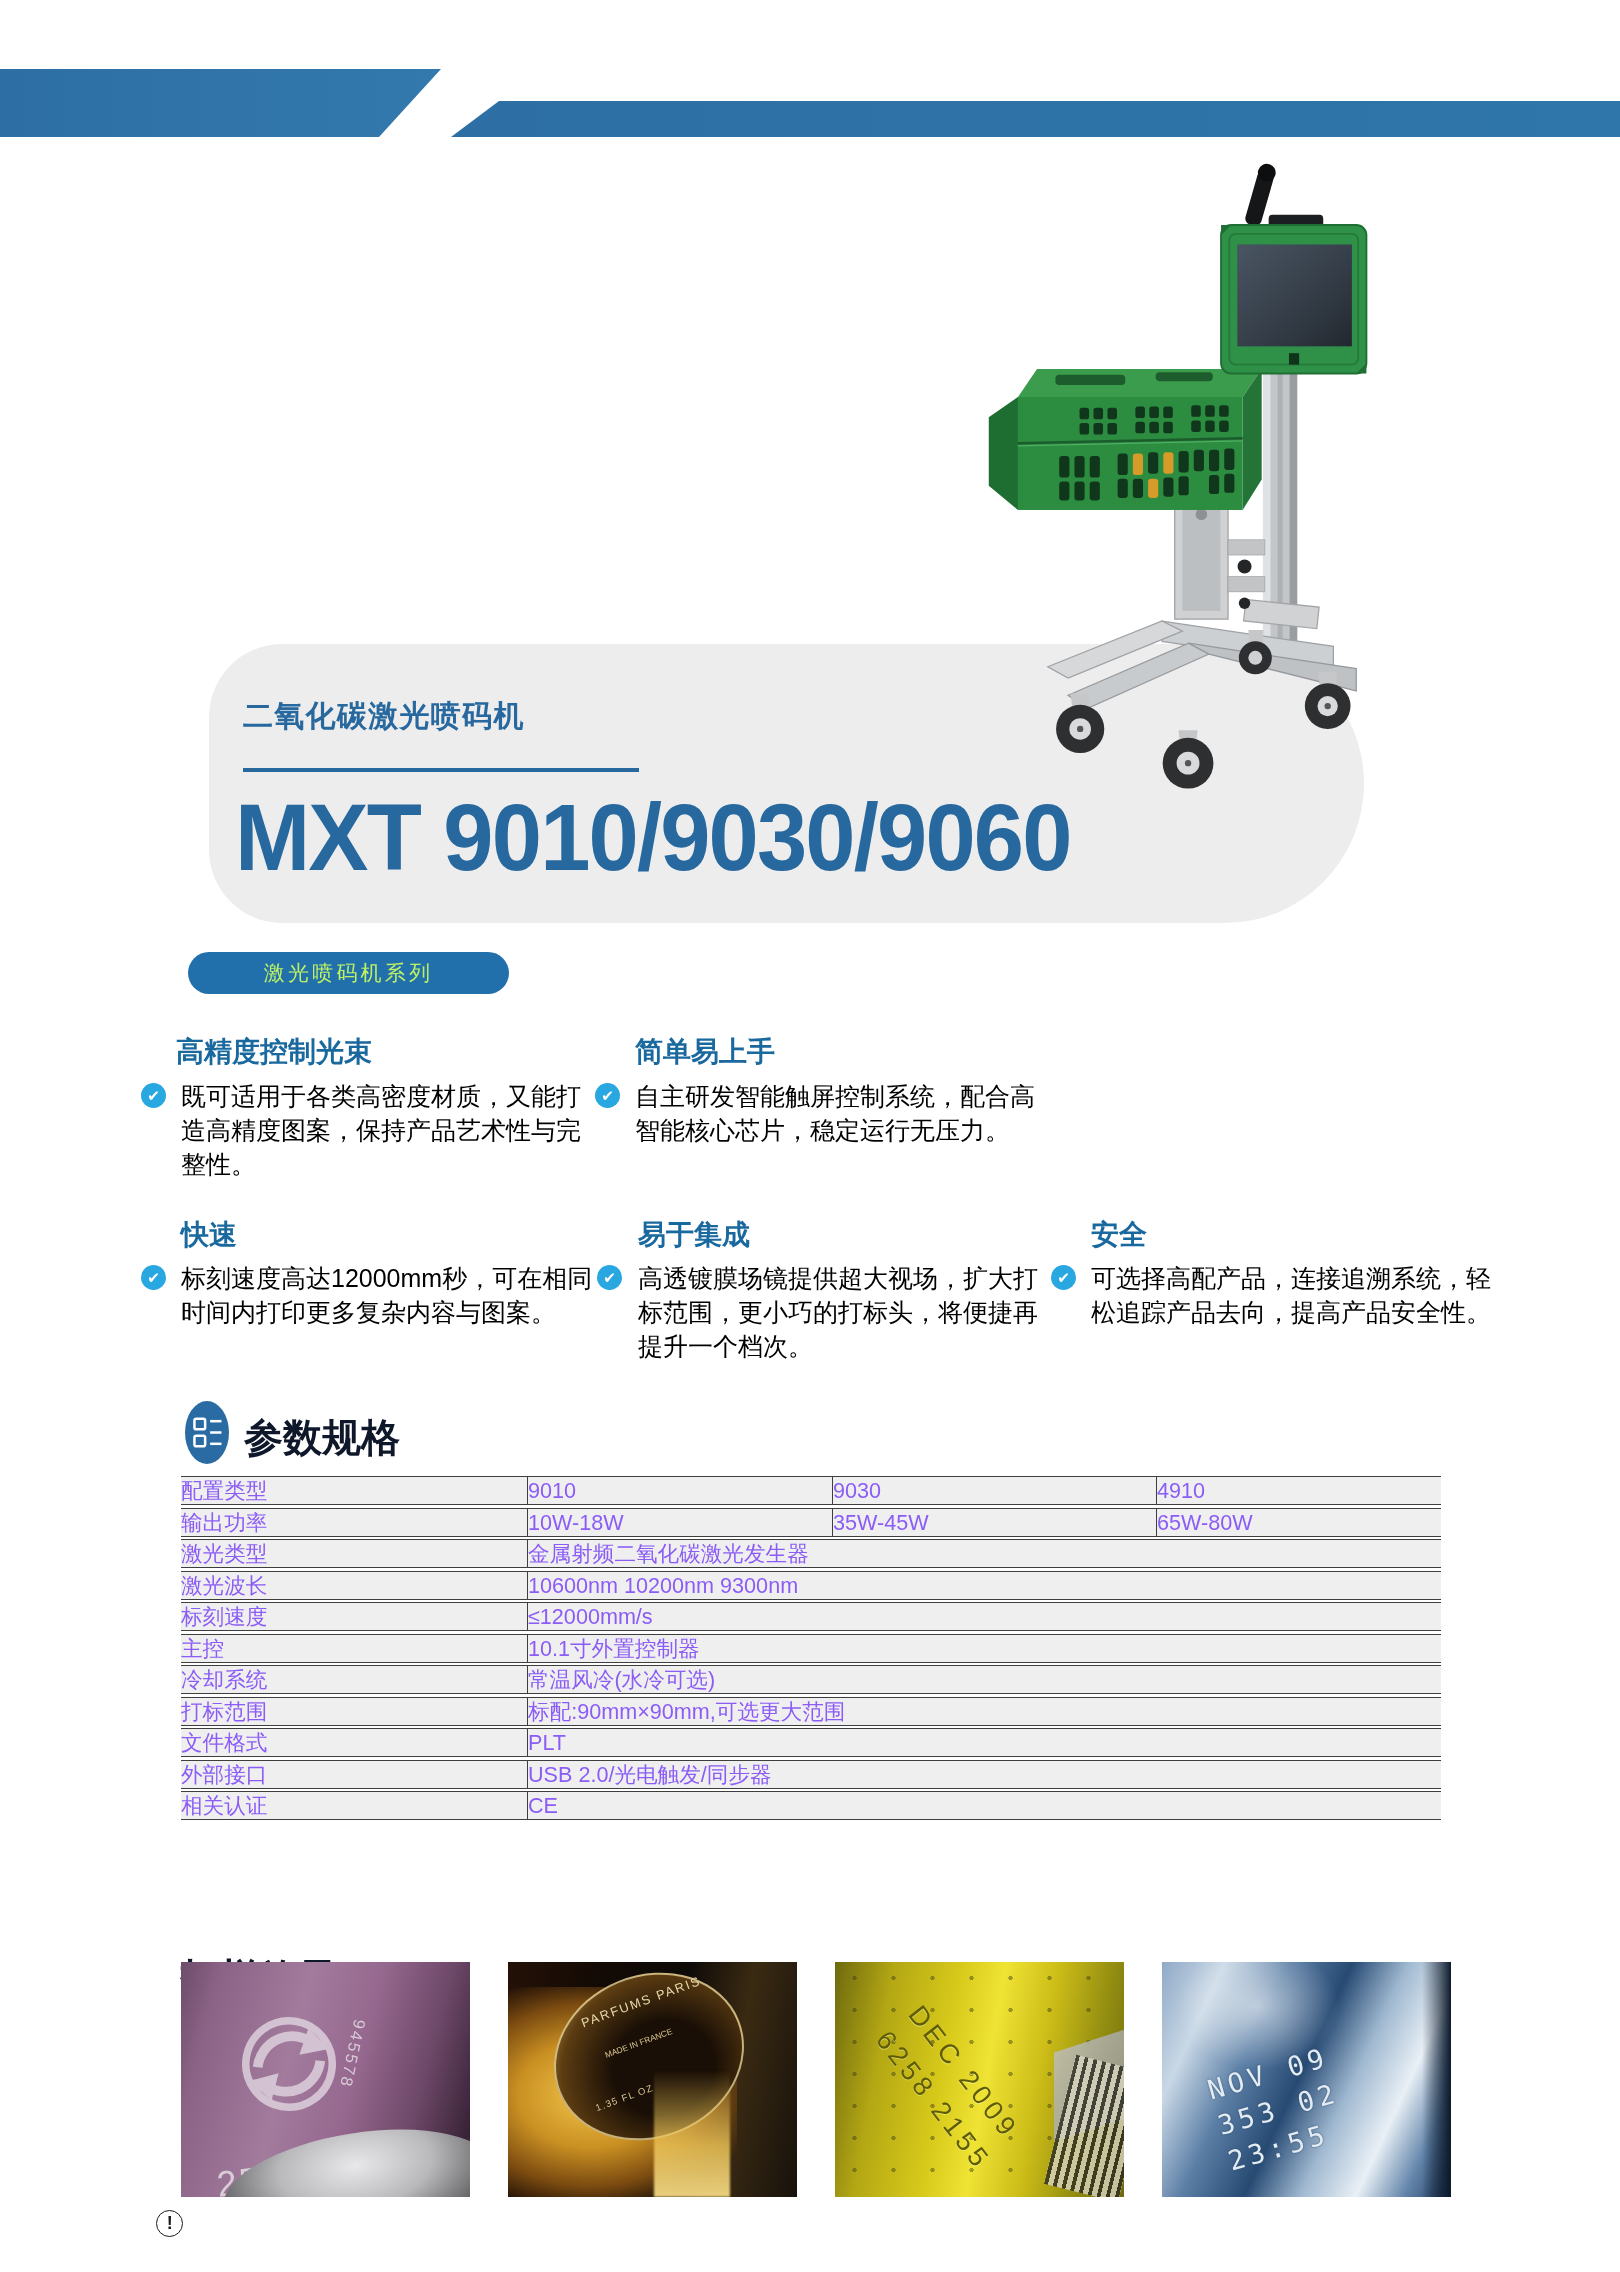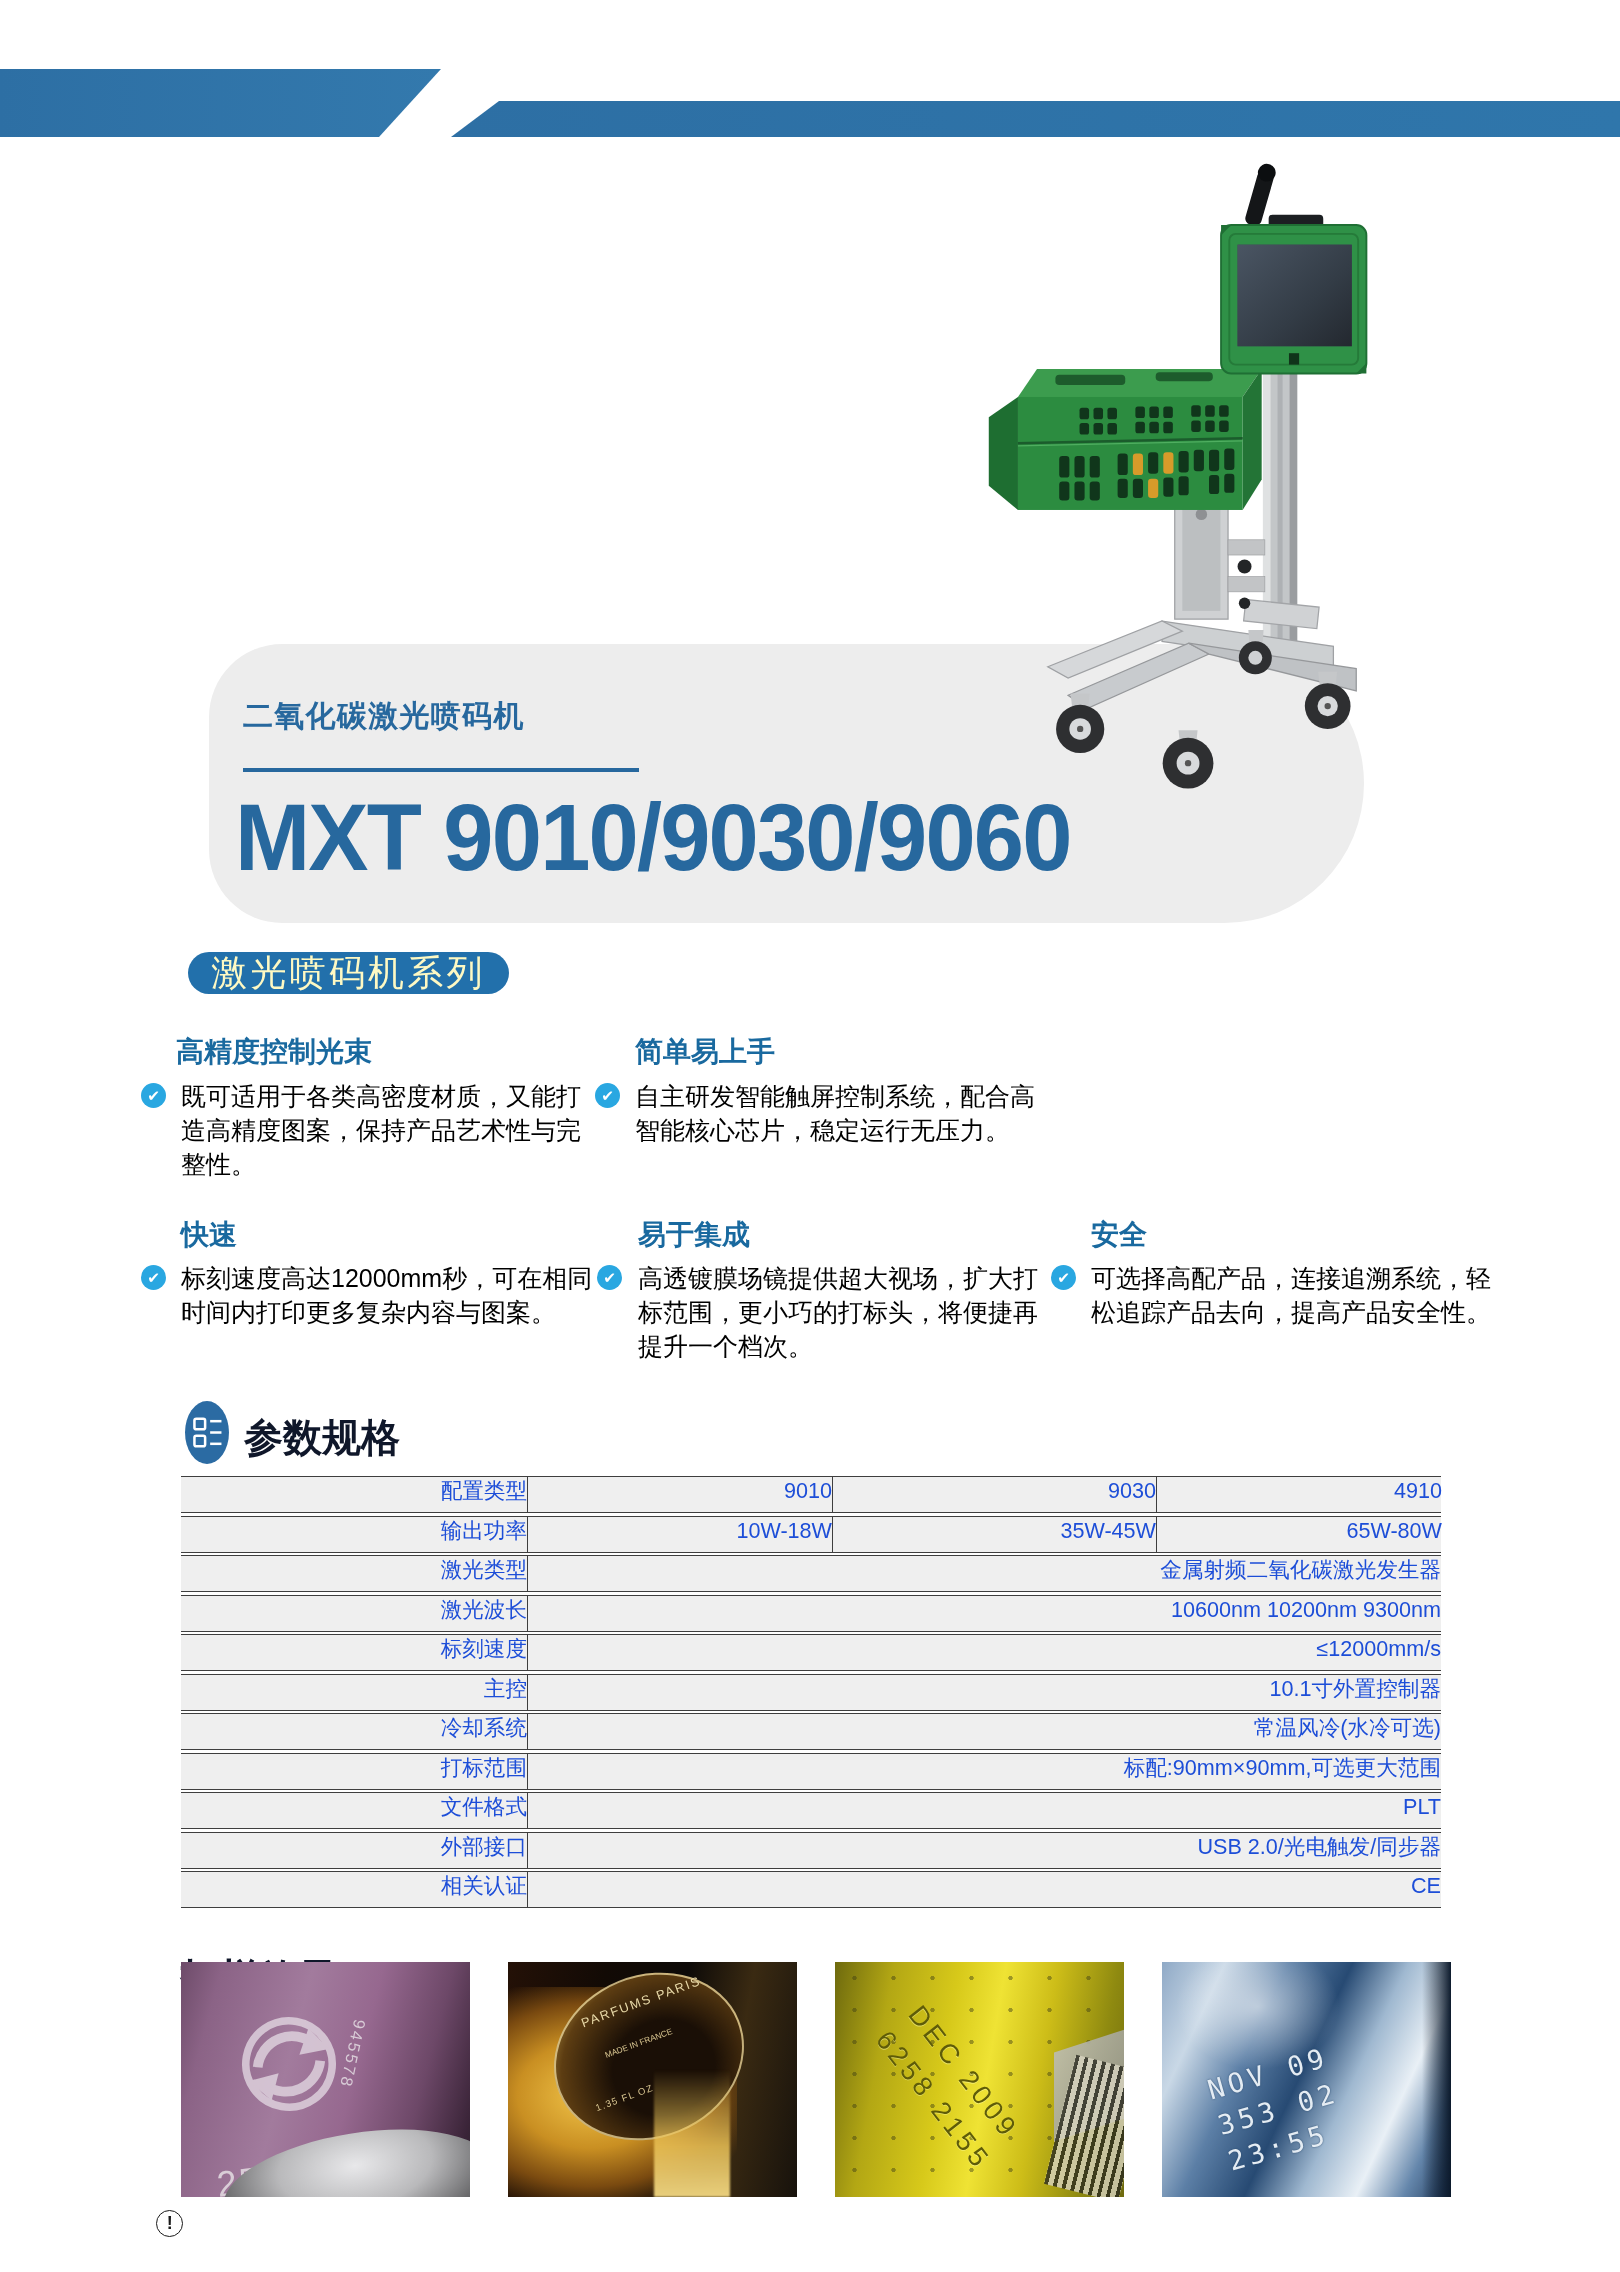--- a/index.html
+++ b/index.html
@@ -19,37 +19,37 @@
   .hero-card{left:209px;top:644px;width:1155px;height:279px;background:#ededed;
     border-radius:140px 267px 267px 140px;}
   .cat-title{left:243px;top:696px;font-size:30px;font-weight:600;color:#27689e;letter-spacing:1.3px;}
   .cat-underline{left:243px;top:768px;width:396px;height:4.4px;background:#27689e;}
   .model-title{left:235px;top:783px;font-size:95px;font-weight:800;color:#27689e;
     letter-spacing:-1.9px;transform:scaleX(.95);transform-origin:left top;white-space:nowrap;}
 
   
   .badge{left:188px;top:952px;width:321px;height:42px;background:#2270ab;border-radius:21px;
     display:flex;align-items:center;justify-content:center;}
-  .badge span{color:#fef9c3;font-size:36px;letter-spacing:3.2px;
+  .badge span{color:#bef264;font-size:21px;letter-spacing:3.2px;
     font-family:"Liberation Serif","DejaVu Serif",serif;}
 
   
   .feat-title{font-size:28px;font-weight:bold;color:#19699f;white-space:nowrap;}
   .feat-body{font-size:25px;line-height:34px;color:#000000;white-space:pre-line;}
   .chk{width:25.4px;height:25.4px;border-radius:50%;background:#29a7e1;color:#fff;
     display:flex;align-items:center;justify-content:center;font-size:15.2px;font-weight:bold;}
 
   
   .sec-icon{left:185px;top:1401px;width:44px;height:63px;}
   .sec-title{font-size:39px;font-weight:bold;color:#0f172a;white-space:nowrap;}
   .spec-table{left:181px;top:1476px;width:1260px;}
   .srow{display:grid;grid-template-columns:346px 305px 324px 286px;background:#efefef;
     border-top:1.3px solid #3e3e3e;border-bottom:1.3px solid #3e3e3e;margin-bottom:2.5px;}
   .srow.span2{grid-template-columns:346px 914px;}
-  .scell{height:35px;line-height:27px;text-align:right;font-size:21.6px;color:#1d4ed8;
+  .scell{height:27px;line-height:27px;text-align:left;font-size:21.6px;color:#8b5cf6;
     overflow:hidden;white-space:nowrap;}
   .scell + .scell{border-left:1.3px solid #3e3e3e;}
 
   
   .sample{top:1962px;width:289px;height:235px;overflow:hidden;}
   .s1{left:181px;background:linear-gradient(105deg,#6d4b69 0%,#8b6386 12%,#a27b9d 38%,#96688f 58%,#6d4868 78%,#3a2438 94%,#262028 100%);}
   .s2{left:508px;background:linear-gradient(100deg,#241107 0%,#120a05 30%,#0d0a08 55%,#3a2a12 75%,#17120c 100%);}
   .s3{left:835px;background:linear-gradient(100deg,#6e6a0e 0%,#b3a714 18%,#d7c91a 38%,#efe334 52%,#cdbd18 68%,#8f8a10 86%,#6e6a0e 100%);}
   .s4{left:1162px;background:linear-gradient(115deg,#8fa9c6 0%,#c9d8e6 16%,#5c7fa6 32%,#274a73 48%,#9fb8d0 62%,#e9f0f6 76%,#6486ab 88%,#203a5c 100%);}
   .s1 .vol{position:absolute;left:35px;top:183px;font-size:36px;color:#d9cdd7;transform:rotate(-7deg);letter-spacing:2.5px;}

